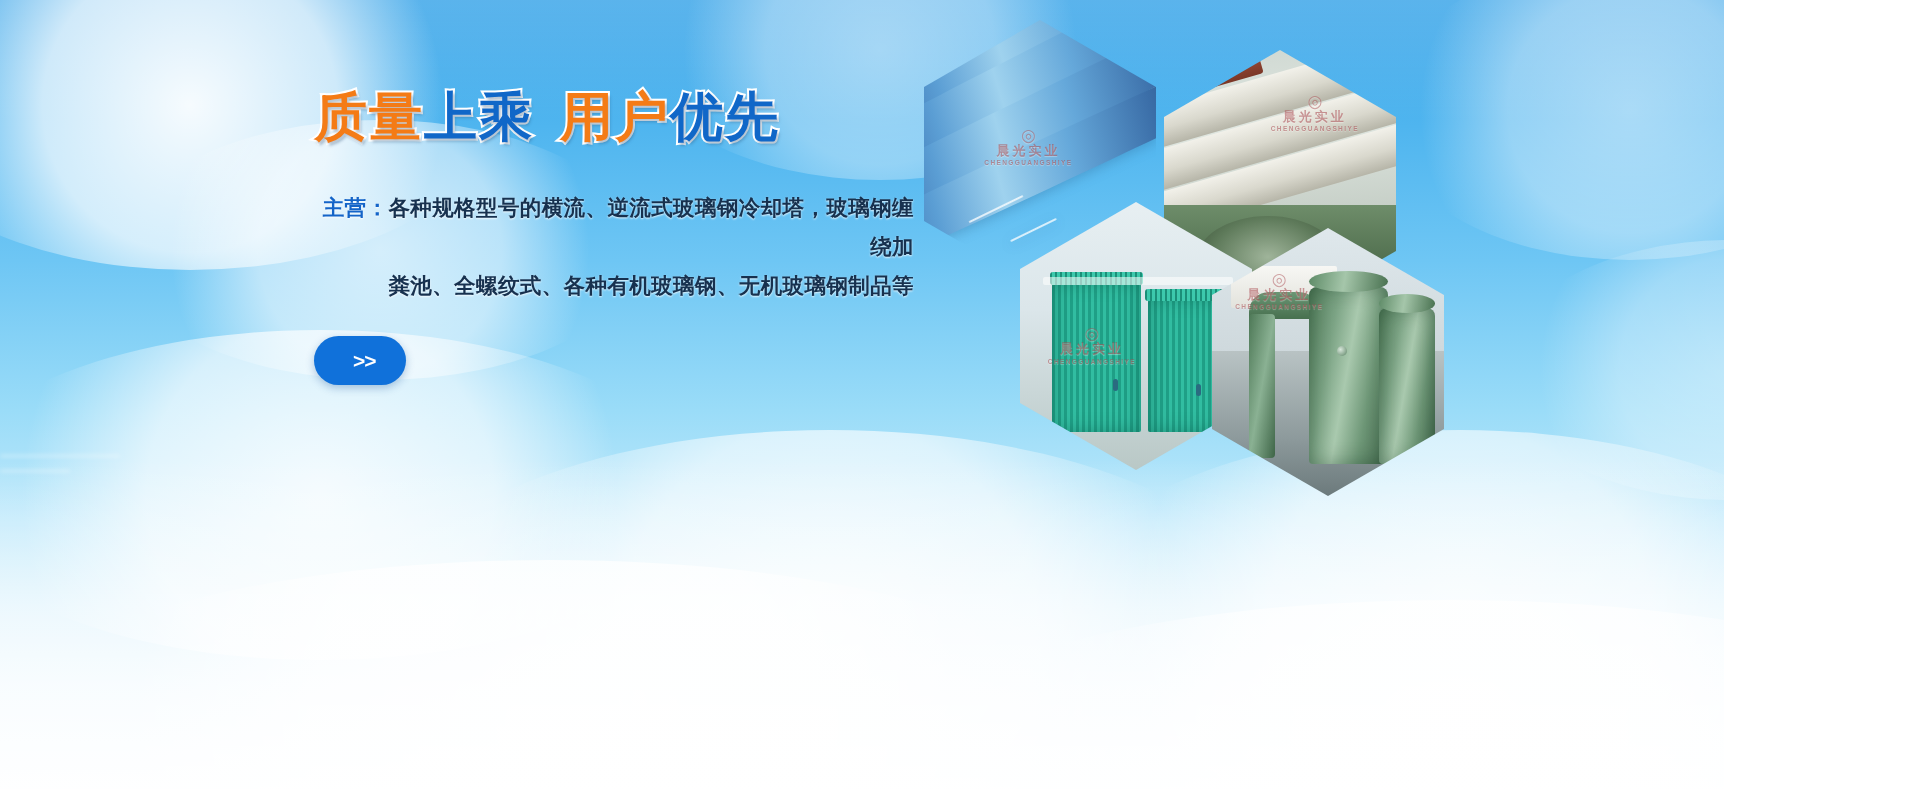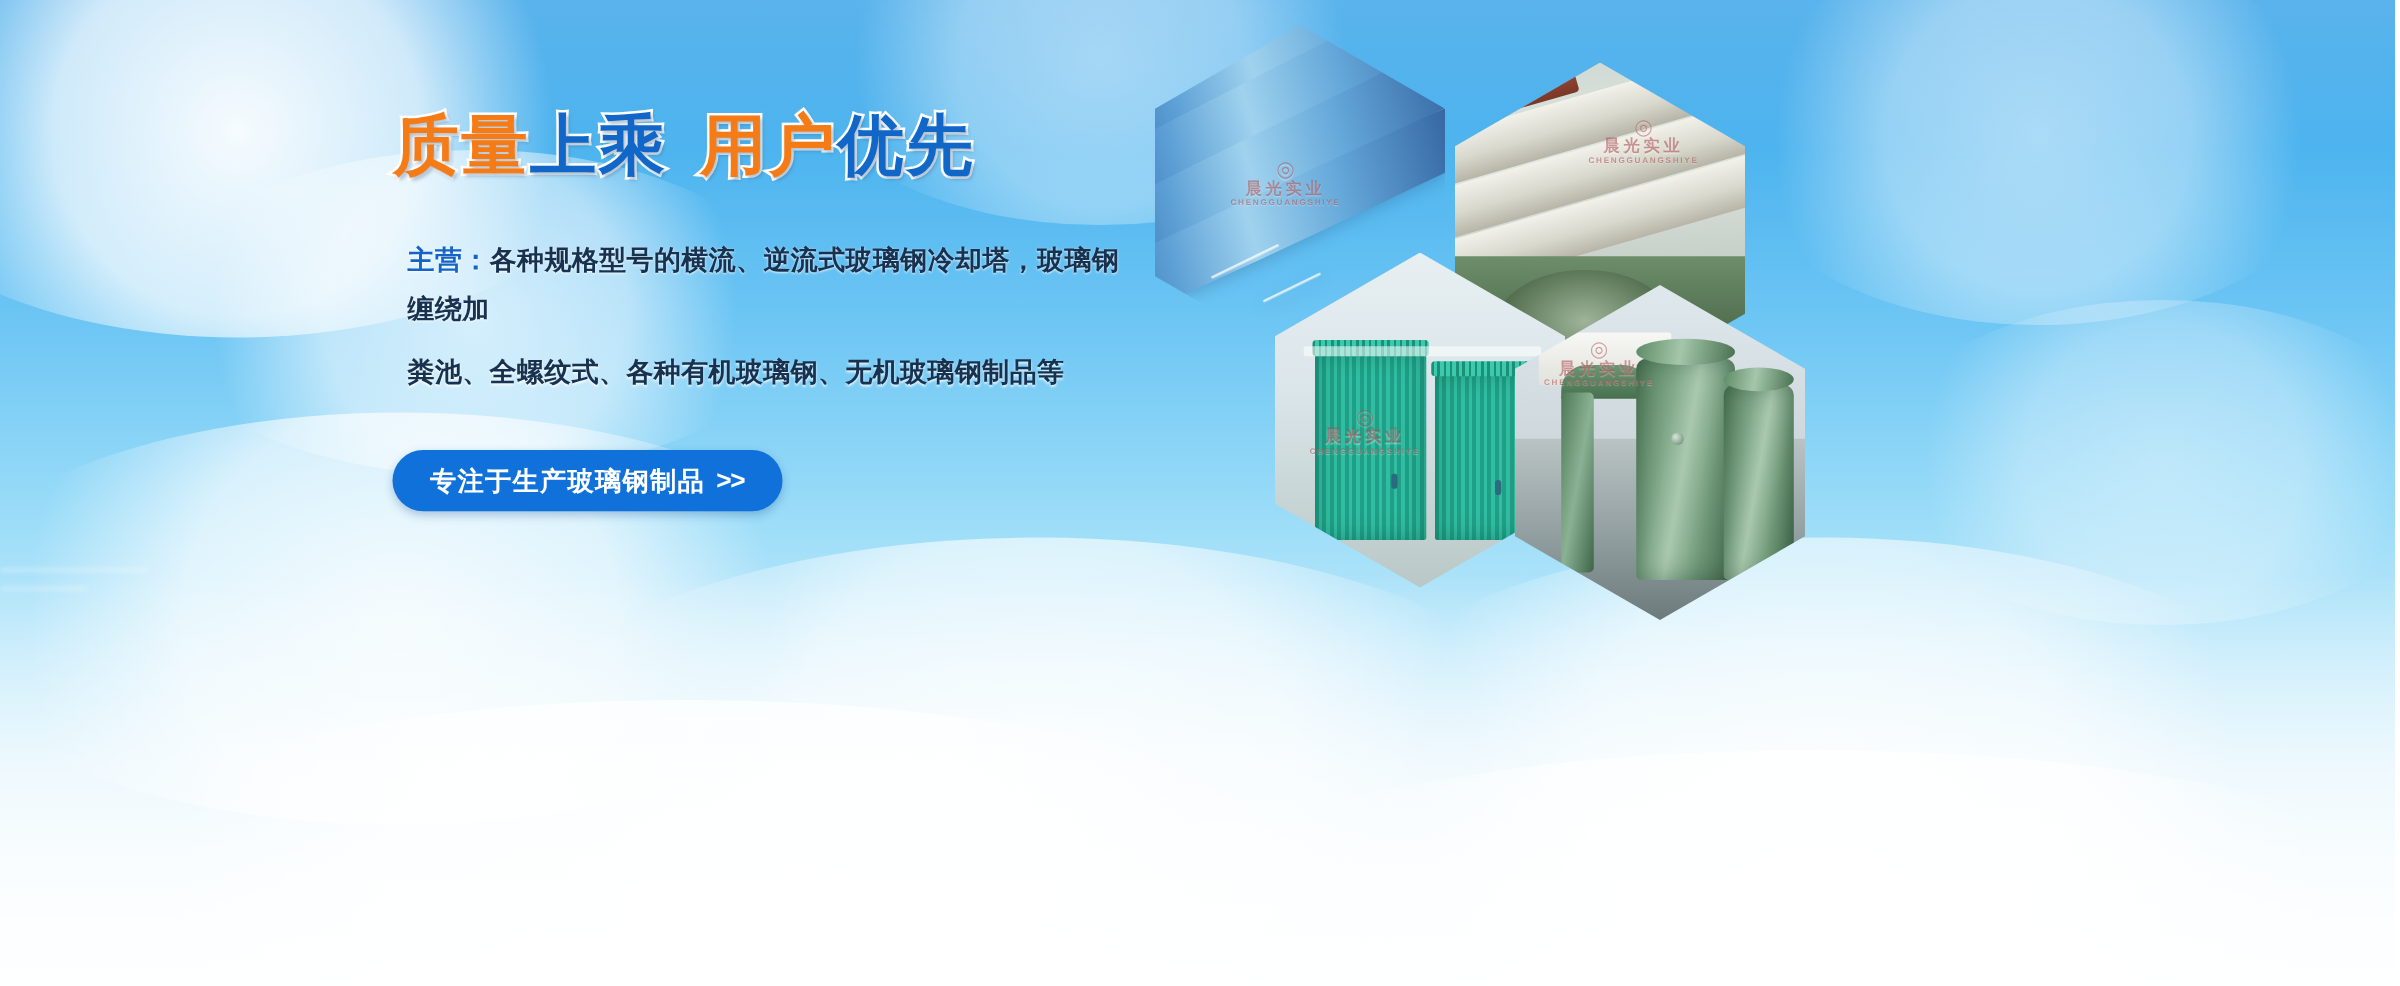--- a/index.html
+++ b/index.html
@@ -1,21 +1,21 @@
 <!DOCTYPE html>
 <html><head>
 <meta charset="utf-8">
 <style>
   html,body{margin:0;padding:0;}
   body{
     width:1920px;height:789px;overflow:hidden;
     font-family:"Liberation Sans","DejaVu Sans",sans-serif;
   }
   .banner{
-    position:relative;width:1916px;height:789px;overflow:hidden;
+    position:relative;width:1724px;height:789px;overflow:hidden;
     background:#4fb3ee;
   }
   
   .sky{
     position:absolute;inset:0;
     background:
       linear-gradient(180deg,#36a3e8 0%,#4fb5ef 16%,#6ec6f4 33%,#9adcf8 52%,#bfe9fb 66%,#d8f1fc 78%,#e9f7fe 88%,#f3fbff 100%);
   }
   .cloud{
     position:absolute;border-radius:50%;
@@ -65,21 +65,21 @@
   .hl-gap{display:inline-block;width:26px;}
 
   .desc{
     margin:46px 0 0 2px;
     font-size:21.5px;line-height:39px;font-weight:bold;
     color:#17314f;letter-spacing:.4px;
     text-shadow:0 1px 2px rgba(255,255,255,.85);
     width:600px;
   }
   .desc .lead{color:#1464c8;}
-  .desc p{margin:12px;}
+  .desc p{margin:0;text-align:right;}
 
   .cta{
     display:inline-flex;align-items:center;justify-content:center;
     margin:30px 0 0 2px;
     height:49px;padding:0 30px;border-radius:26px;
     background:#1071da;color:#ffffff;
     font-size:21px;font-weight:bold;letter-spacing:1px;
     box-shadow:0 3px 8px rgba(17,77,150,.3);
     border:none;cursor:pointer;white-space:nowrap;
   }
@@ -202,21 +202,20 @@
   <div class="copy">
 
     <h1 class="headline"><span class="hl-orange">质量</span><span class="hl-blue">上乘</span><span class="hl-gap"></span><span class="hl-orange">用户</span><span class="hl-blue">优先</span></h1>
 
     <div class="desc">
       <p><span class="lead">主营：</span><span>各种规格型号的横流、逆流式玻璃钢冷却塔，玻璃钢缠绕加</span></p>
       <p>粪池、全螺纹式、各种有机玻璃钢、无机玻璃钢制品等</p>
     </div>
 
     <button class="cta">
-      <span>专注于生产玻璃钢制品</span>
       <span class="arrow">&gt;&gt;</span>
     </button>
   </div>
 
   <div class="hexwrap">
 
     <div class="hex hex1">
       <div class="hex-inner">
         <div class="px-sky"></div>
         <div class="px-bld"></div>

